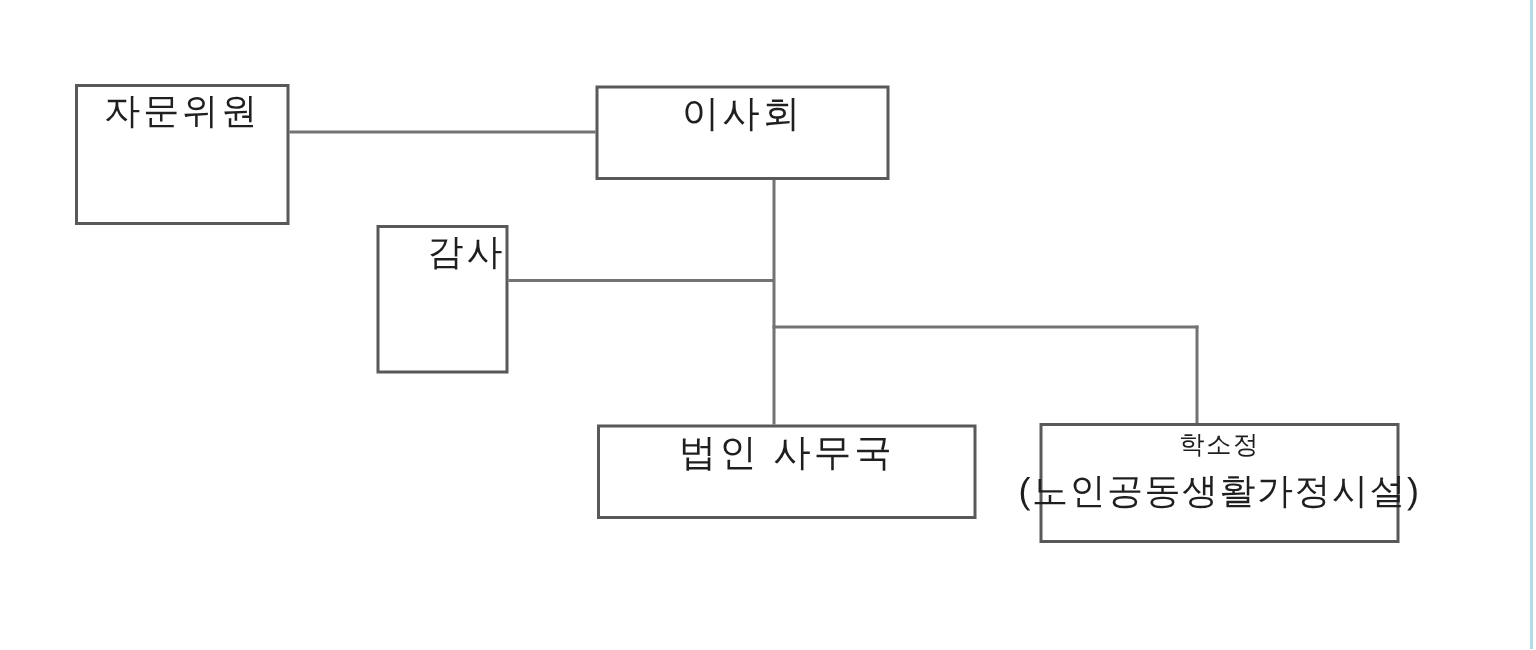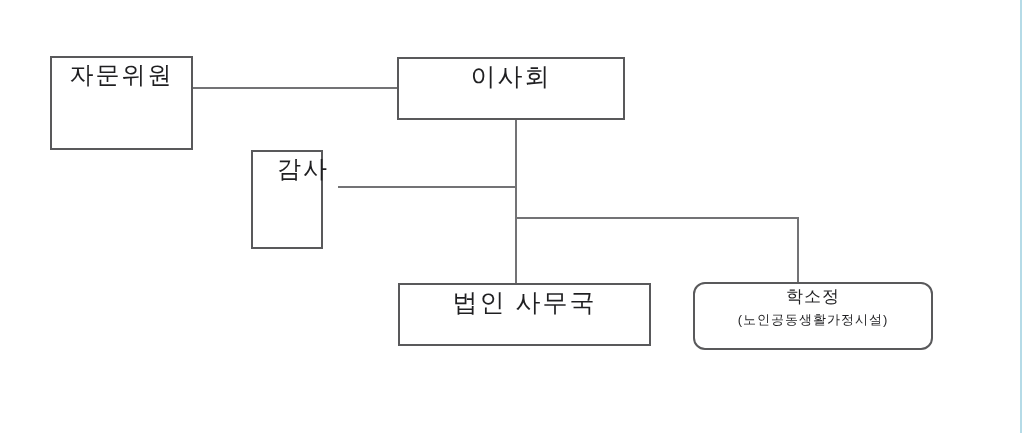--- a/index.html
+++ b/index.html
@@ -24,25 +24,25 @@
     display: flex;
     flex-direction: column;
     align-items: center;
     text-align: center;
     letter-spacing: 2px;
     line-height: 1.38;
     z-index: 2;
   }
   .node span { display: block; white-space: pre; }
   #box-advisory    { left: 50px;  top: 56px;  width: 143px; height: 94px; font-size: 24px; }
-  #box-board       { left: 397px; top: 57px;  width: 228px; height: 63px; font-size: 25px; }
-  #box-auditor     { left: 251px; top: 150px; width: 72px;  height: 99px; font-size: 24px; padding-left: 32px; }
+  #box-board       { left: 397px; top: 57px;  width: 196px; height: 63px; font-size: 25px; }
+  #box-auditor     { left: 251px; top: 150px; width: 88px;  height: 99px; font-size: 24px; padding-left: 32px; }
   #box-secretariat { left: 398px; top: 283px; width: 253px; height: 63px; font-size: 25px; }
-  #box-haksojeong  { left: 693px; top: 282px; width: 240px; height: 68px; font-size: 17px; letter-spacing: 1px; line-height: 1.5; border-radius: 12px; }
-  #box-haksojeong .sub { font-size: 13px; }
+  #box-haksojeong  { left: 693px; top: 282px; width: 240px; height: 80px; font-size: 17px; letter-spacing: 1px; line-height: 1.5; }
+  #box-haksojeong .sub { font-size: 24px; }
   .h-line, .v-line {
     position: absolute;
     background: #737375;
     z-index: 1;
   }
   .h-line { height: 2px; }
   .v-line { width: 2px; }
   #conn-advisory-board   { left: 192px; top: 87px;  width: 206px; }
   #conn-board-trunk      { left: 515px; top: 119px; height: 165px; }
   #conn-auditor-trunk    { left: 338px; top: 186px; width: 178px; }

